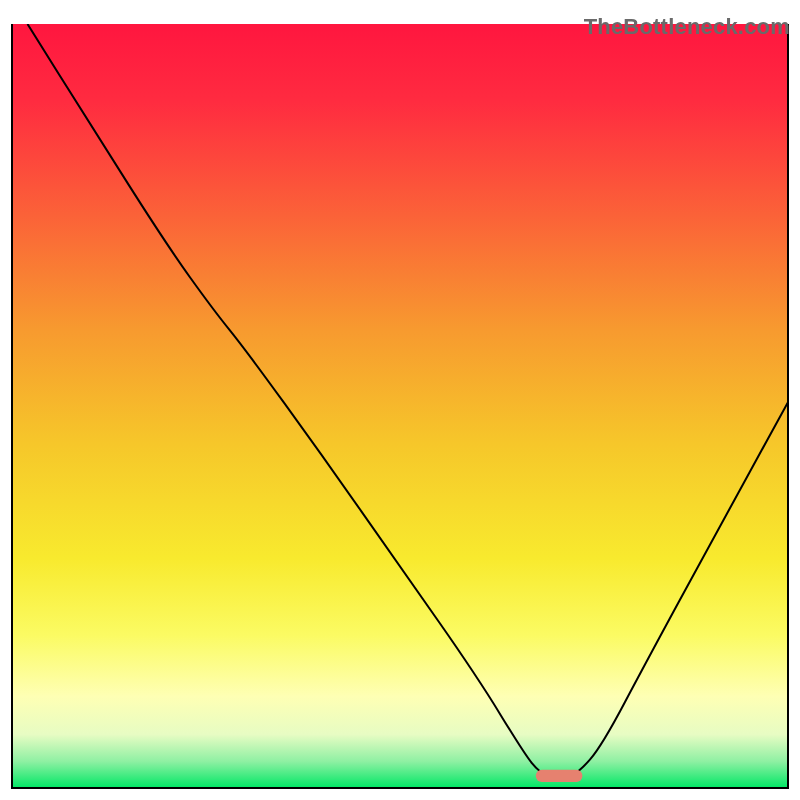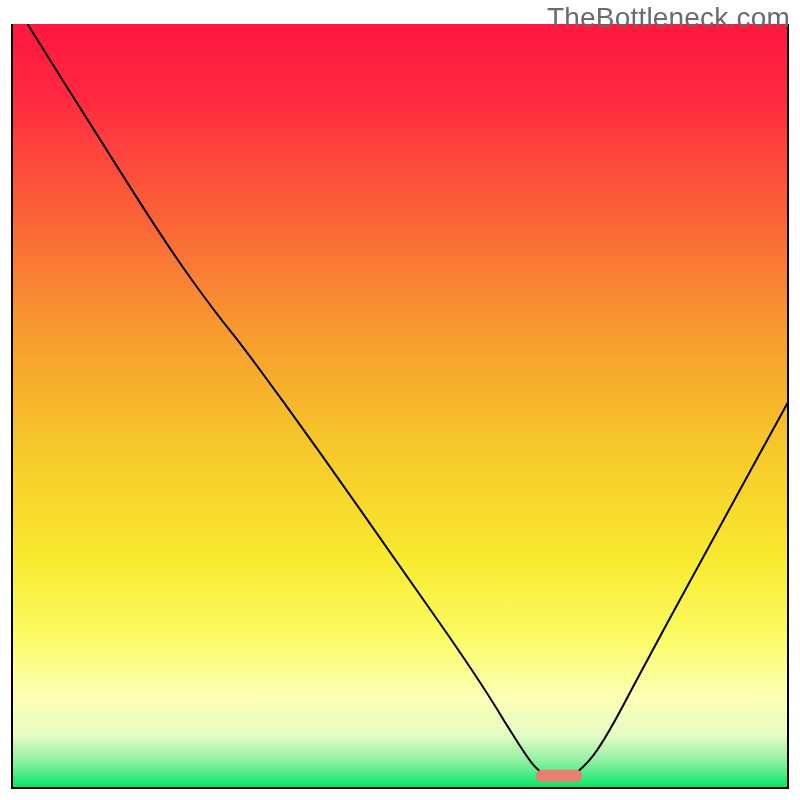--- a/index.html
+++ b/index.html
@@ -17,24 +17,24 @@
   }
   svg.chart {
     position: absolute;
     inset: 0;
     width: 800px;
     height: 800px;
     display: block;
   }
   .watermark {
     position: absolute;
-    top: 2px;
+    top: 14px;
     right: 10px;
-    font-size: 28px;
-    font-weight: 400;
+    font-size: 22px;
+    font-weight: 700;
     letter-spacing: 0.2px;
     color: #6a6a6a;
     user-select: none;
   }
 </style>
 </head>
 <body>
 
 <div class="chart-stage">
 

